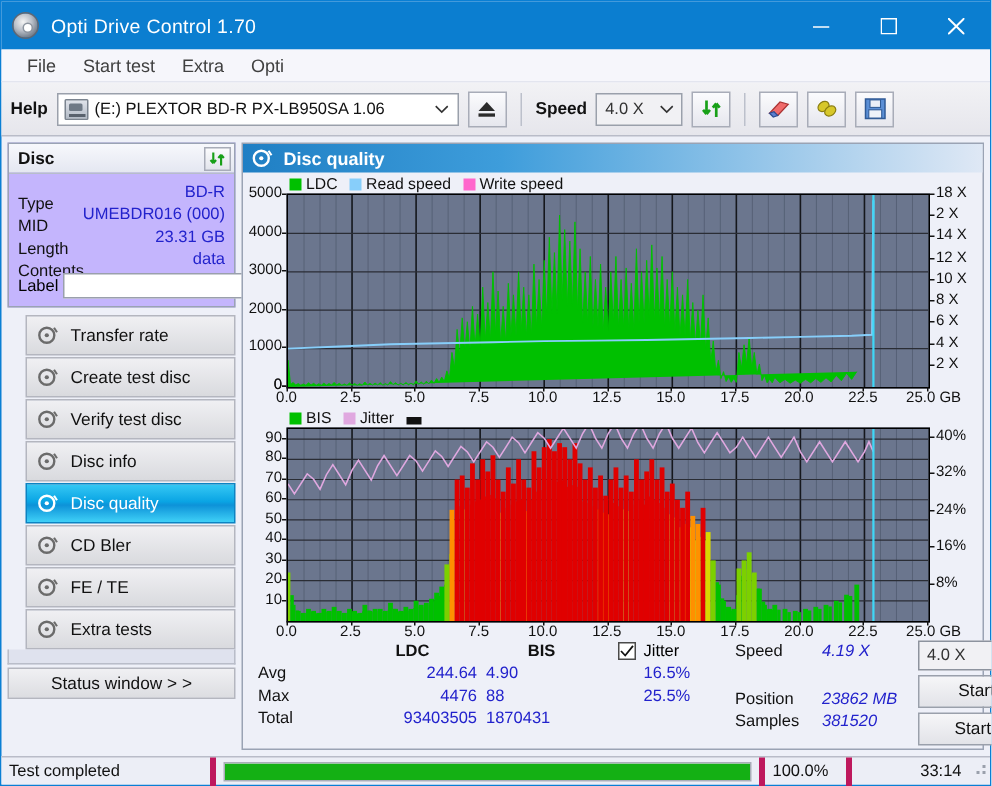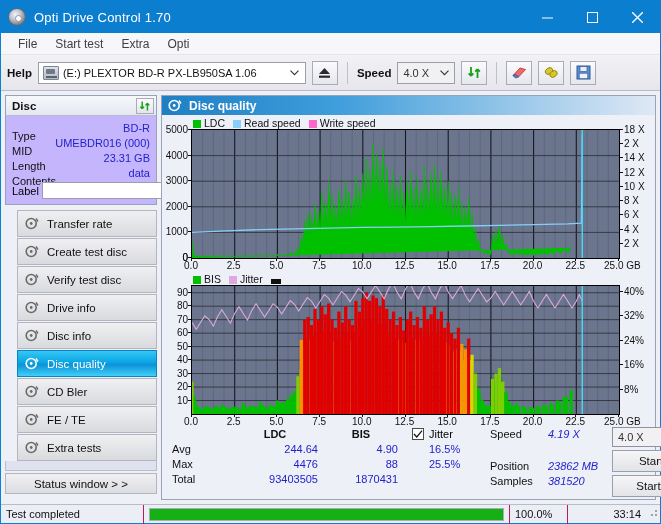--- a/index.html
+++ b/index.html
@@ -162,21 +162,21 @@
   .xaxis .tick{ position:absolute; top:-1px; width:1px; height:3px; background:#111; }
   svg.plotsvg{ position:absolute; left:0; top:0; width:100%; height:100%; }
   
   .stats{
     flex:0 0 74px; display:flex; padding:3px 4px 2px 10px; gap:0; font-size:11px;
   }
   .stats-left{ width:240px; flex:0 0 240px; }
   .srow{ display:flex; height:15px; align-items:center; }
   .srow .c0{ width:60px; color:#111; }
   .srow .c1{ width:92px; text-align:right; color:#2222cc; padding-right:6px;}
-  .srow .c2{ width:78px; text-align:right; color:#2222cc; padding-right:4px;}
+  .srow .c2{ width:78px; color:#2222cc; padding-right:4px;}
   .srow.head .c1, .srow.head .c2{ color:#111; font-weight:bold; text-align:center; }
   .jitter-col{ width:78px; flex:0 0 78px; }
   .jrow{ display:flex; align-items:center; height:15px; gap:5px; }
   .chk{
     width:12px;height:12px;border:1px solid #4a4a4a;background:#fff;
     display:flex;align-items:center;justify-content:center;
   }
   .jval{ color:#2222cc; padding-left:17px; }
   .speed-col{ flex:1; }
   .prow{ display:flex; align-items:center; height:15px; }
@@ -190,21 +190,21 @@
   .sel-combo span:first-child{ flex:1; }
   .btn{
     height:22px;background:linear-gradient(#f6f6f8,#e2e3e8);border:1px solid #9aa0ab;
     display:flex;align-items:center;justify-content:center;font-size:11.5px;color:#111;
   }
   
   .statusbar{
     flex:0 0 19px;height:19px;display:flex;align-items:center;
     border-top:1px solid #b9bcc8;background:#eceef6;font-size:11px;
   }
-  .sb-cell{ display:flex;align-items:center;height:19px;border-right:1px solid #be185d; padding:0 5px; }
+  .sb-cell{ display:flex;align-items:center;height:19px;border-right:4px solid #be185d; padding:0 5px; }
   .sb-text{ width:143px; flex:0 0 143px; color:#111; }
   .sb-prog{ flex:1; display:flex; align-items:center; }
   .progress{
     flex:1;height:13px;background:#fff;border:1px solid #a9adb8;overflow:hidden;
   }
   .progress > div{ height:100%; background:#14b014; }
   .sb-pct{ width:58px; flex:0 0 58px; color:#111; }
   .sb-time{ width:78px; flex:0 0 78px; color:#111; justify-content:flex-end; border-right:none;}
   .grip{ width:14px; height:19px; position:relative; }
 </style>
@@ -364,30 +364,20 @@
         </div>
         <div class="nav-item">
           <span class="nav-ico">
             <svg width="14" height="13" viewBox="0 0 14 13">
                 <circle cx="6.2" cy="6.5" r="5" fill="none" stroke="#6b6b6b" stroke-width="1.6"></circle>
                 <circle cx="6.2" cy="6.5" r="1.4" fill="#6b6b6b"></circle>
                 <path d="M11 1.5 L13 4.5" stroke="#6b6b6b" stroke-width="1.4"></path>
               </svg>
           </span>
           <span>Verify test disc</span>
-        </div>
-        <div class="nav-item">
-          <span class="nav-ico">
-            <svg width="14" height="13" viewBox="0 0 14 13">
-                <circle cx="6.2" cy="6.5" r="5" fill="none" stroke="#6b6b6b" stroke-width="1.6"></circle>
-                <circle cx="6.2" cy="6.5" r="1.4" fill="#6b6b6b"></circle>
-                <path d="M11 1.5 L13 4.5" stroke="#6b6b6b" stroke-width="1.4"></path>
-              </svg>
-          </span>
-          <span>Drive info</span>
         </div>
         <div class="nav-item">
           <span class="nav-ico">
             <svg width="14" height="13" viewBox="0 0 14 13">
                 <circle cx="6.2" cy="6.5" r="5" fill="none" stroke="#6b6b6b" stroke-width="1.6"></circle>
                 <circle cx="6.2" cy="6.5" r="1.4" fill="#6b6b6b"></circle>
                 <path d="M11 1.5 L13 4.5" stroke="#6b6b6b" stroke-width="1.4"></path>
               </svg>
           </span>
           <span>Disc info</span>

